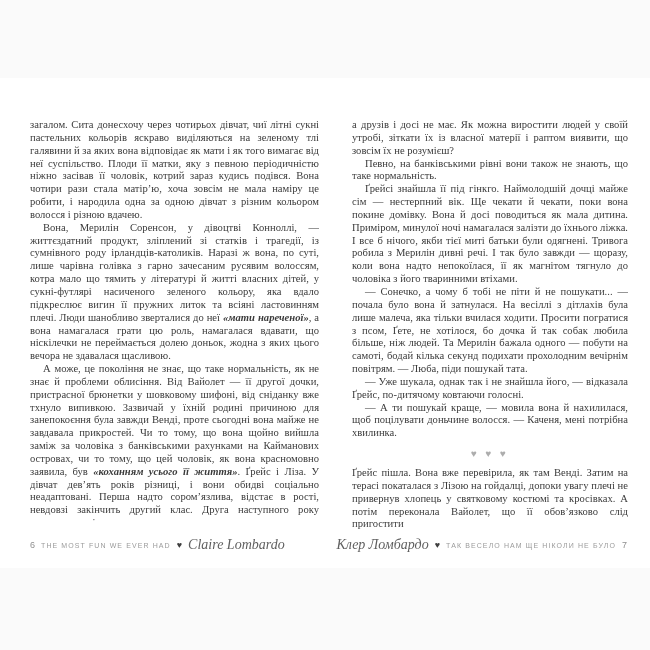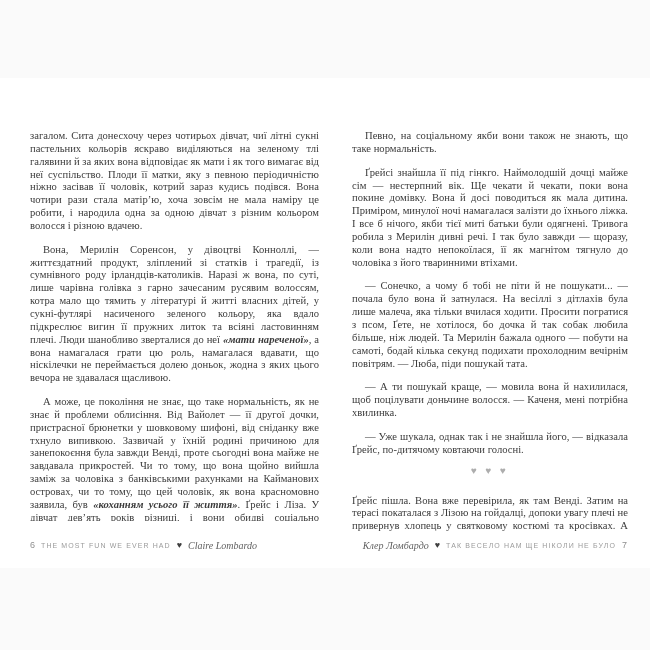--- a/index.html
+++ b/index.html
@@ -20,21 +20,21 @@
     position: absolute;
     top: 119px;
     color: #3b3b3b;
     font-size: 10.6px;
     line-height: 12.85px;
     text-align: justify;
     overflow: hidden;
   }
   .column.left  { left: 30px;  width: 289px; height: 402px; }
   .column.right { left: 352px; width: 276px; height: 412px; }
-  .para { text-align: justify; margin-top: 11px; }
+  .para { text-align: justify; }
   .para.indent { text-indent: 13px; }
   .para .em { font-style: italic; font-weight: bold; }
   .ornament-row {
     text-align: center;
     color: #adadad;
     font-size: 10px;
     letter-spacing: 3px;
     padding: 9px 0 8px 0;
     line-height: 10px;
   }
@@ -57,21 +57,21 @@
   .running-title {
     font-family: "Liberation Sans", sans-serif;
     font-size: 7px;
     letter-spacing: 1.1px;
     color: #9b9b9b;
     text-transform: uppercase;
   }
   .running-author {
     font-family: "Liberation Serif", "DejaVu Serif", serif;
     font-style: italic;
-    font-size: 10px;
+    font-size: 14px;
     color: #5f5f5f;
   }
   .footer-heart {
     color: #3f3f3f;
     font-size: 9px;
     line-height: 9px;
   }
 </style>
 </head>
 <body>
@@ -79,25 +79,26 @@
 <div class="paper"></div>
 
 <div class="column left">
     <p class="para"><span>загалом. Сита донесхочу через чотирьох дівчат, чиї літні сукні пастельних кольорів яскраво виділяються на зеленому тлі галявини й за яких вона відповідає як мати і як того вимагає від неї суспільство. Плоди її матки, яку з певною періодичністю ніжно засівав її чоловік, котрий зараз кудись подівся. Вона чотири рази стала матір’ю, хоча зовсім не мала наміру це робити, і народила одна за одною дівчат з різним кольором волосся і різною вдачею.</span></p>
     <p class="para indent"><span>Вона, Мерилін Соренсон, у дівоцтві Конноллі, — життєздатний продукт, зліплений зі статків і трагедії, із сумнівного роду ірландців-католиків. Наразі ж вона, по суті, лише чарівна голівка з гарно зачесаним русявим волоссям, котра мало що тямить у літературі й житті власних дітей, у сукні-футлярі насиченого зеленого кольору, яка вдало підкреслює вигин її пружних литок та всіяні ластовинням плечі. Люди шанобливо зверталися до неї </span><span class="em">«мати нареченої»</span><span>, а вона намагалася грати цю роль, намагалася вдавати, що ніскілечки не переймається долею доньок, жодна з яких цього вечора не здавалася щасливою.</span></p>
     <p class="para indent"><span>А може, це покоління не знає, що таке нормальність, як не знає й проблеми облисіння. Від Вайолет — її другої дочки, пристрасної брюнетки у шовковому шифоні, від сніданку вже тхнуло випивкою. Зазвичай у їхній родині причиною для занепокоєння була завжди Венді, проте сьогодні вона майже не завдавала прикростей. Чи то тому, що вона щойно вийшла заміж за чоловіка з банківськими рахунками на Кайманових островах, чи то тому, що цей чоловік, як вона красномовно заявила, був </span><span class="em">«коханням усього її життя»</span><span>. Ґрейс і Ліза. У дівчат дев’ять років різниці, і вони обидві соціально неадаптовані. Перша надто сором’язлива, відстає в рості, невдовзі закінчить другий клас. Друга наступного року випуститься зі школи,</span></p>
   </div>
 
 <div class="column right">
   <div>
-      <p class="para indent"><span>Певно, на соціальному якби вони також не знають, що таке нормальність.</span></p>
+      <p class="para"><span>а друзів і досі не має. Як можна виростити людей у своїй утробі, зіткати їх із власної матерії і раптом виявити, що зовсім їх не розумієш?</span></p>
+      <p class="para indent"><span>Певно, на банківськими рівні вони також не знають, що таке нормальність.</span></p>
       <p class="para indent"><span>Ґрейсі знайшла її під гінкго. Наймолодшій дочці майже сім — нестерпний вік. Ще чекати й чекати, поки вона покине домівку. Вона й досі поводиться як мала дитина. Приміром, минулої ночі намагалася залізти до їхнього ліжка. І все б нічого, якби тієї миті батьки були одягнені. Тривога робила з Мерилін дивні речі. І так було завжди — щоразу, коли вона надто непокоїлася, її як магнітом тягнуло до чоловіка з його тваринними втіхами.</span></p>
       <p class="para indent"><span>— Сонечко, а чому б тобі не піти й не пошукати... — почала було вона й затнулася. На весіллі з дітлахів була лише малеча, яка тільки вчилася ходити. Просити погратися з псом, Ґете, не хотілося, бо дочка й так собак любила більше, ніж людей. Та Мерилін бажала одного — побути на самоті, бодай кілька секунд подихати прохолодним вечірнім повітрям. — Люба, піди пошукай тата.</span></p>
+      <p class="para indent"><span>— Уже шукала, однак так і не знайшла його, — відказала Ґрейс, по-дитячому ковтаючи голосні.</span></p>
       <p class="para indent"><span>— А ти пошукай краще, — мовила вона й нахилилася, щоб поцілувати доньчине волосся. — Каченя, мені потрібна хвилинка.</span></p>
-      <p class="para indent"><span>— Уже шукала, однак так і не знайшла його, — відказала Ґрейс, по-дитячому ковтаючи голосні.</span></p>
     </div>
   <div class="ornament-row">♥ ♥ ♥</div>
   <div>
       <p class="para"><span>Ґрейс пішла. Вона вже перевірила, як там Венді. Затим на терасі покаталася з Лізою на гойдалці, допоки увагу плечі не привернув хлопець у святковому костюмі та кросівках. А потім переконала Вайолет, що її обов’язково слід пригостити</span></p>
     </div>
 </div>
 
 <div class="footer left">
   <span class="folio">6</span>
   <span class="running-title">THE MOST FUN WE EVER HAD</span>

